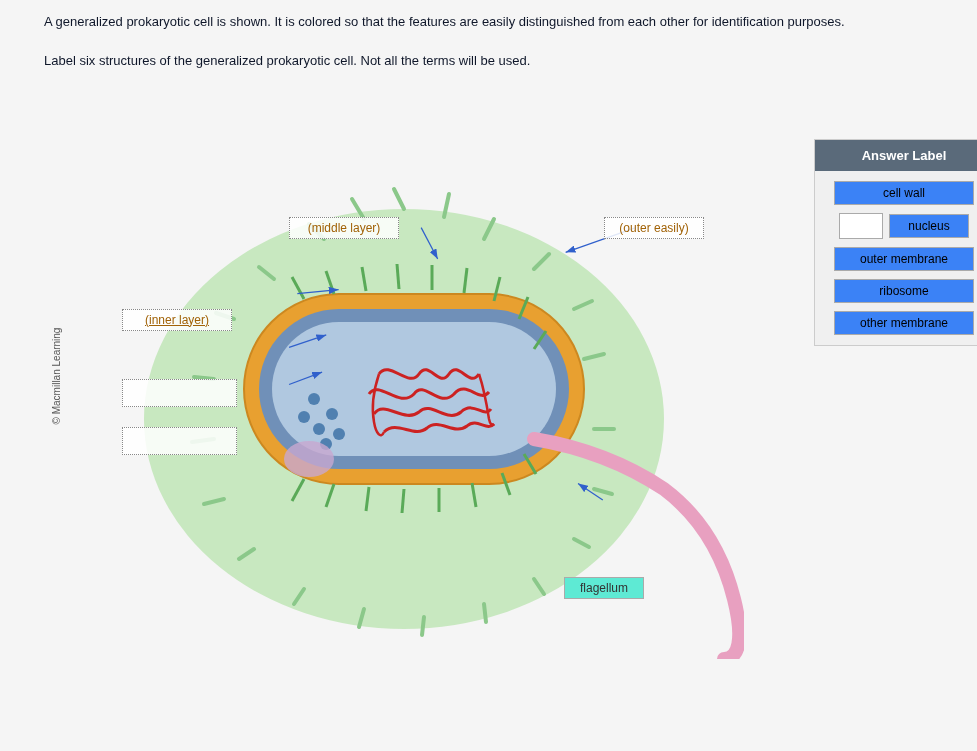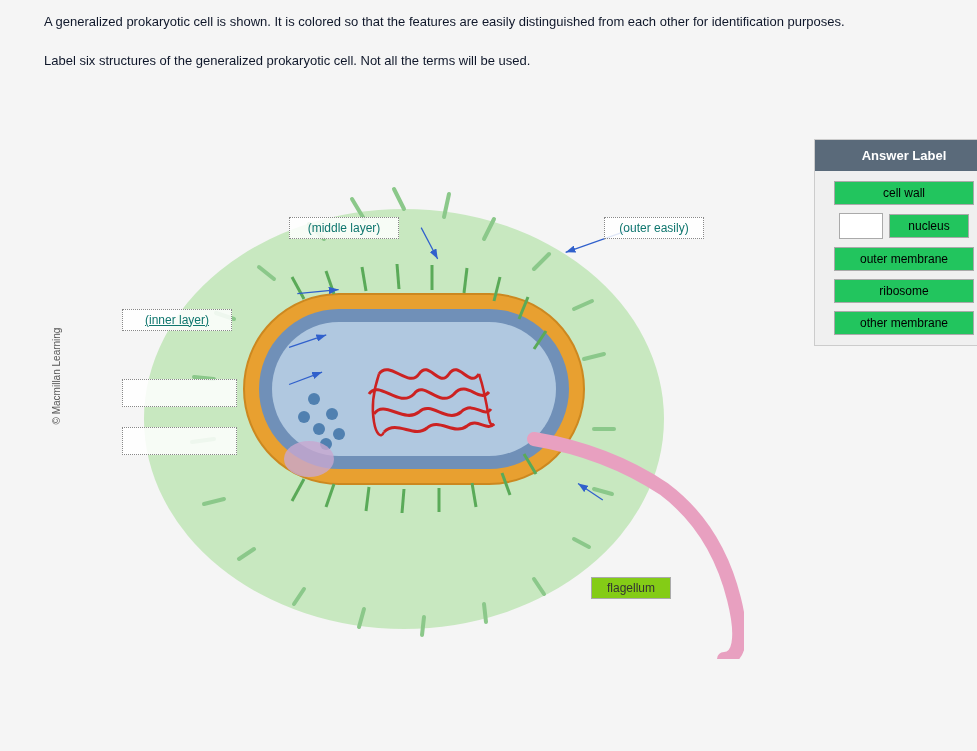--- a/index.html
+++ b/index.html
@@ -73,21 +73,21 @@
     .answer-bank-body {
       padding: 10px;
       display: flex;
       flex-direction: column;
       gap: 8px;
       align-items: center;
     }
 
     .answer-item {
       border: 1px solid #aaa;
-      background: #22c55e;
+      background: #3b82f6;
       padding: 4px 12px;
       font-size: 12px;
       cursor: pointer;
       text-align: center;
       min-width: 140px;
     }
 
     .answer-item-row {
       display: flex;
       align-items: center;
@@ -104,33 +104,32 @@
       height: 26px;
     }
 
     
     .label-box {
       position: absolute;
       border: 1.5px dotted #888;
       background: rgba(255,255,255,0.85);
       padding: 3px 7px;
       font-size: 12px;
-      color: #0f766e;
+      color: #a16207;
       white-space: nowrap;
     }
 
     .label-box-filled {
       position: absolute;
       border: 1.5px solid #aaa;
-      background: #84cc16;
+      background: #5eead4;
       padding: 3px 7px;
       font-size: 12px;
       color: #333;
       white-space: nowrap;
-      margin-left: 27px;
     }
 
     
     .arrows-overlay {
       position: absolute;
       left: 0;
       top: 0;
       width: 100%;
       height: 100%;
       pointer-events: none;

